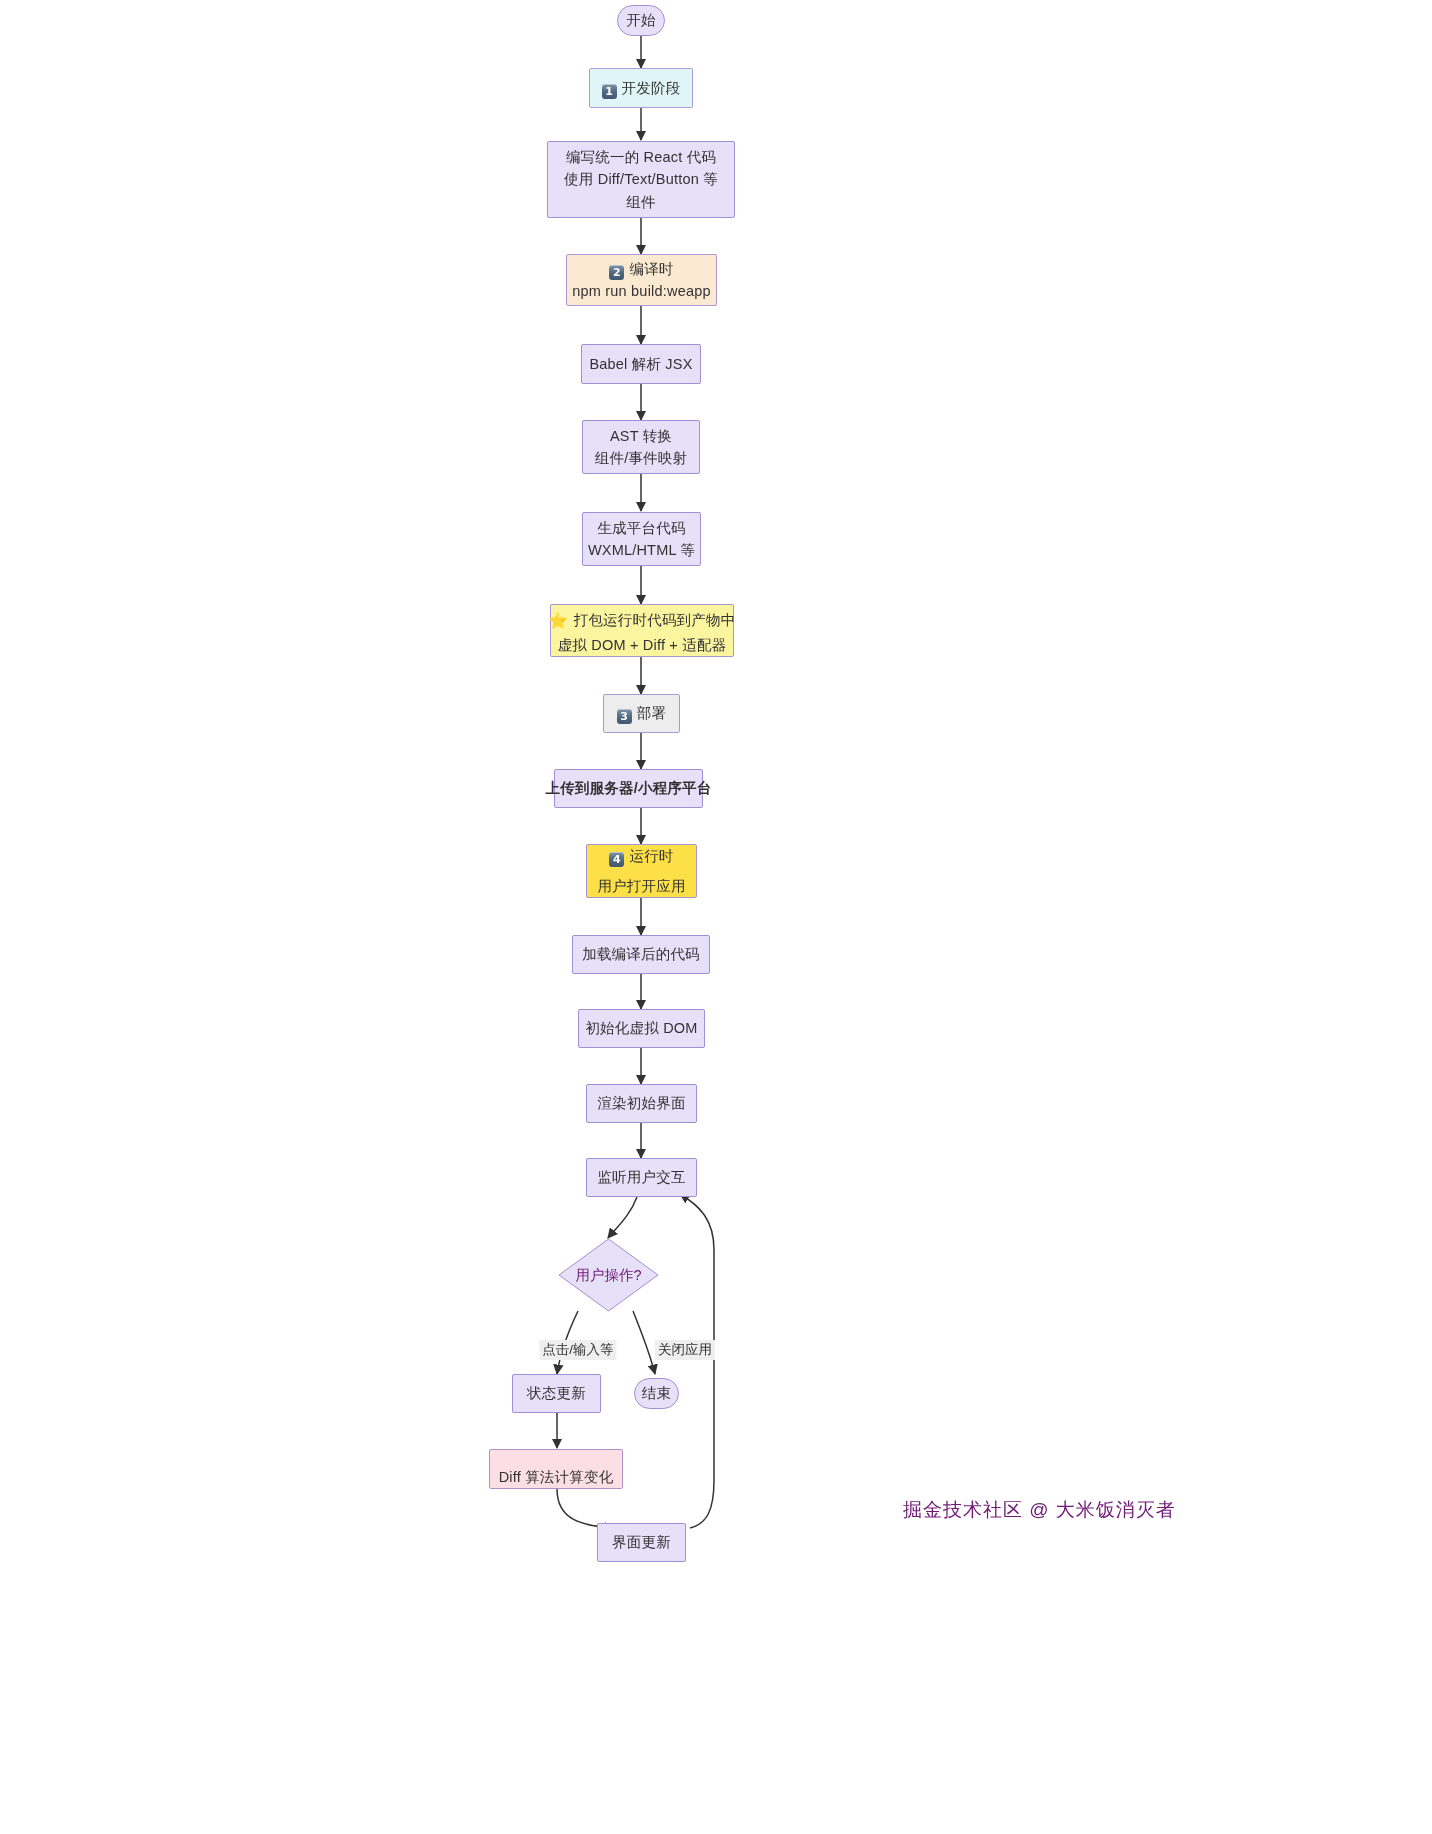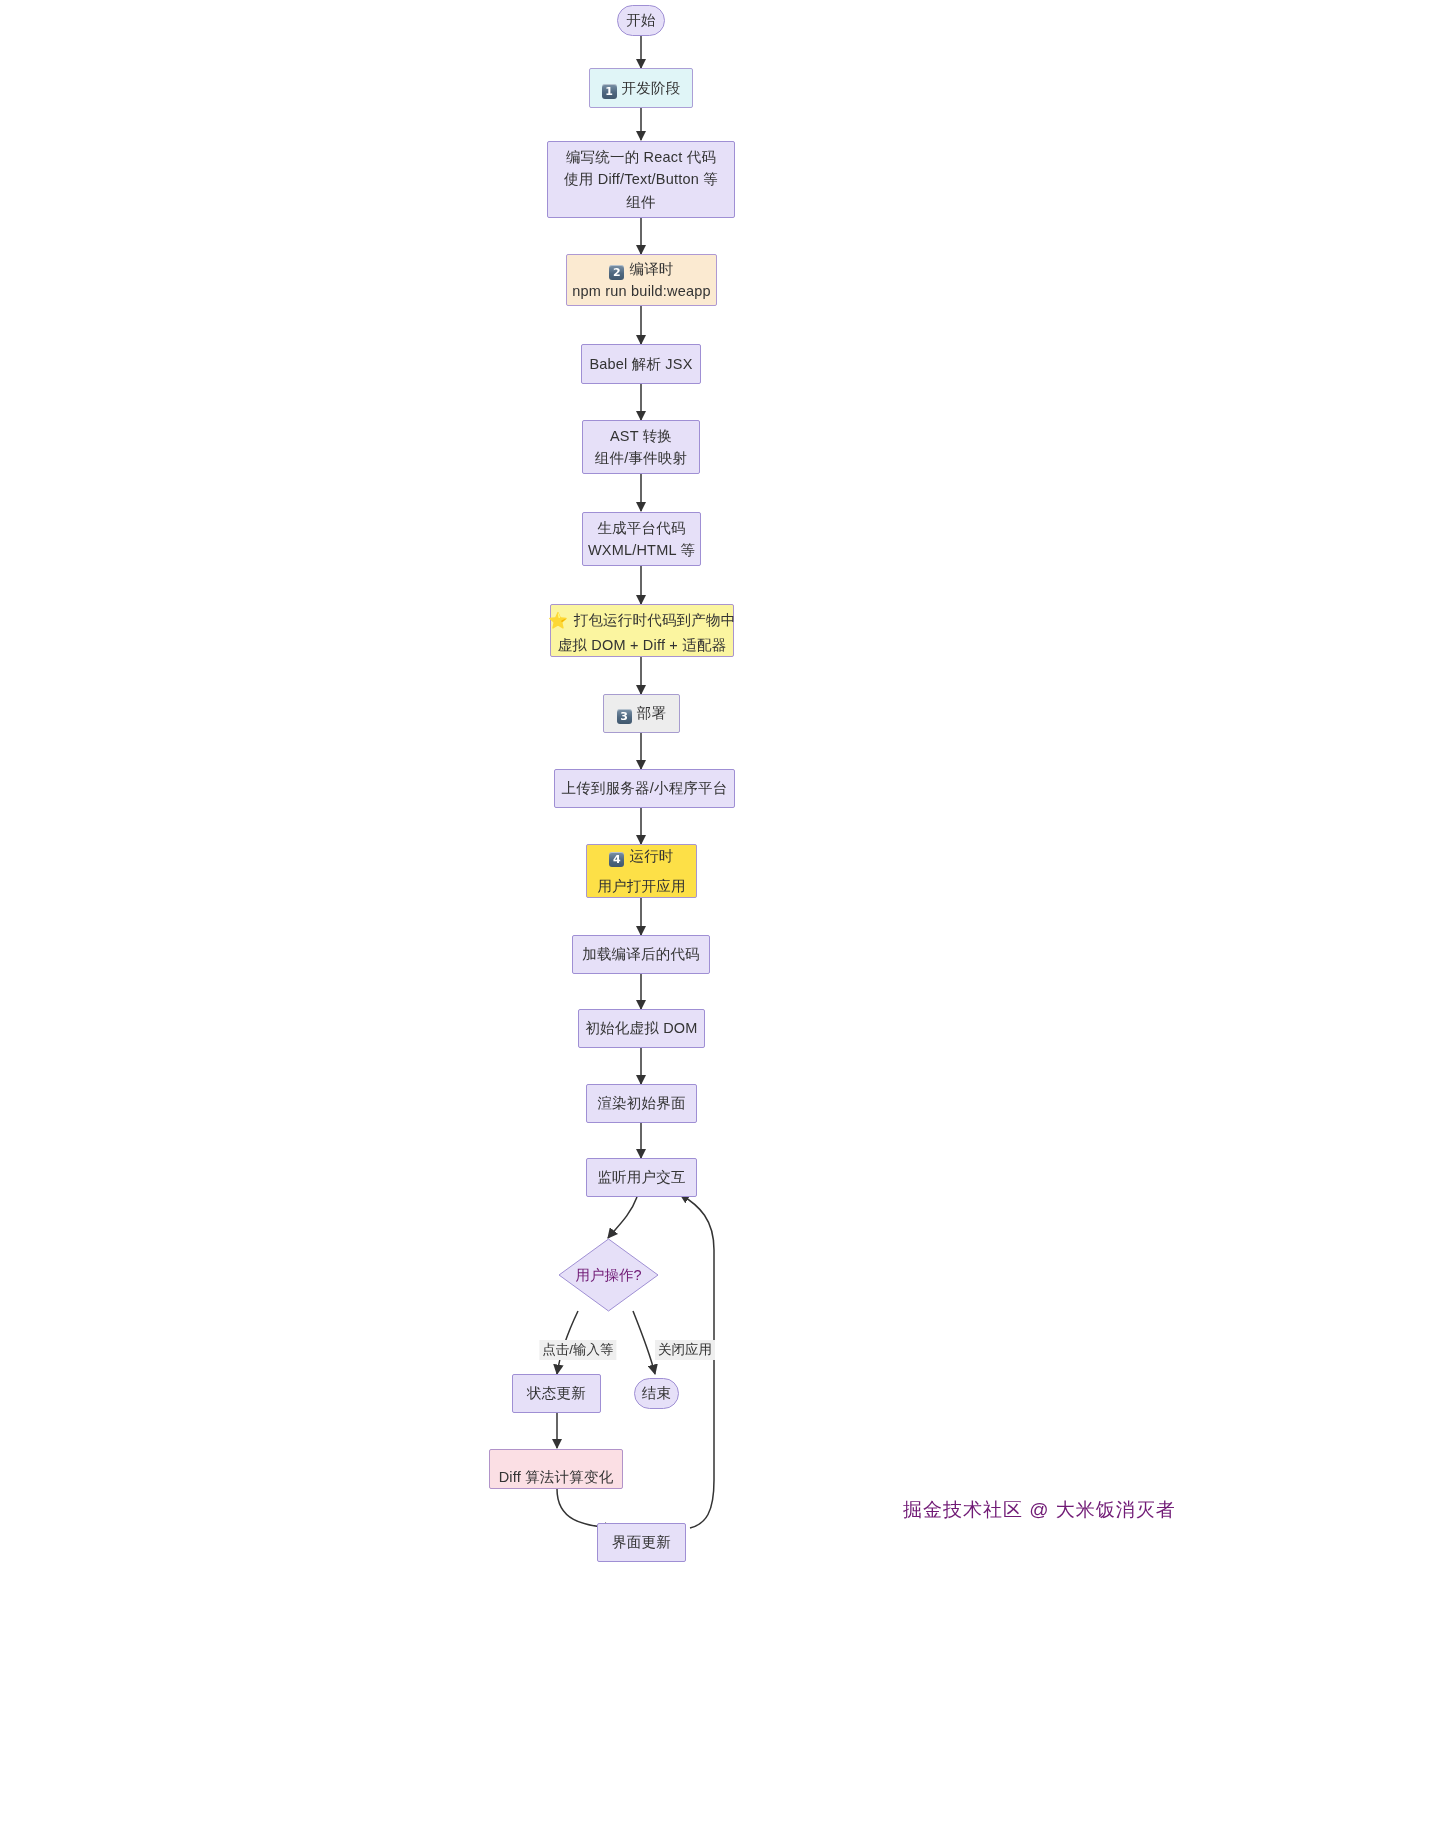--- a/index.html
+++ b/index.html
@@ -201,21 +201,21 @@
 
   <div class="node n-yellow" style="left:550px; top:604px; width:184px; height:53px;">
     <span class="line"><span class="star">⭐</span><span>打包运行时代码到产物中</span></span>
     <span class="line">虚拟 DOM + Diff + 适配器</span>
   </div>
 
   <div class="node n-gray" style="left:603px; top:694px; width:77px; height:39px;">
     <span class="line"><span class="badge">3</span><span>部署</span></span>
   </div>
 
-  <div class="node n-purple" style="left:554px; top:769px; width:181px; height:39px;">
+  <div class="node n-purple" style="left:554px; top:769px; width:149px; height:39px;font-weight:bold;">
     <span class="line">上传到服务器/小程序平台</span>
   </div>
 
   <div class="node n-green" style="left:586px; top:844px; width:111px; height:54px;">
     <span class="line"><span class="badge">4</span><span>运行时</span></span>
     <span class="line">用户打开应用</span>
   </div>
 
   <div class="node n-purple" style="left:572px; top:935px; width:138px; height:39px;">
     <span class="line">加载编译后的代码</span>

